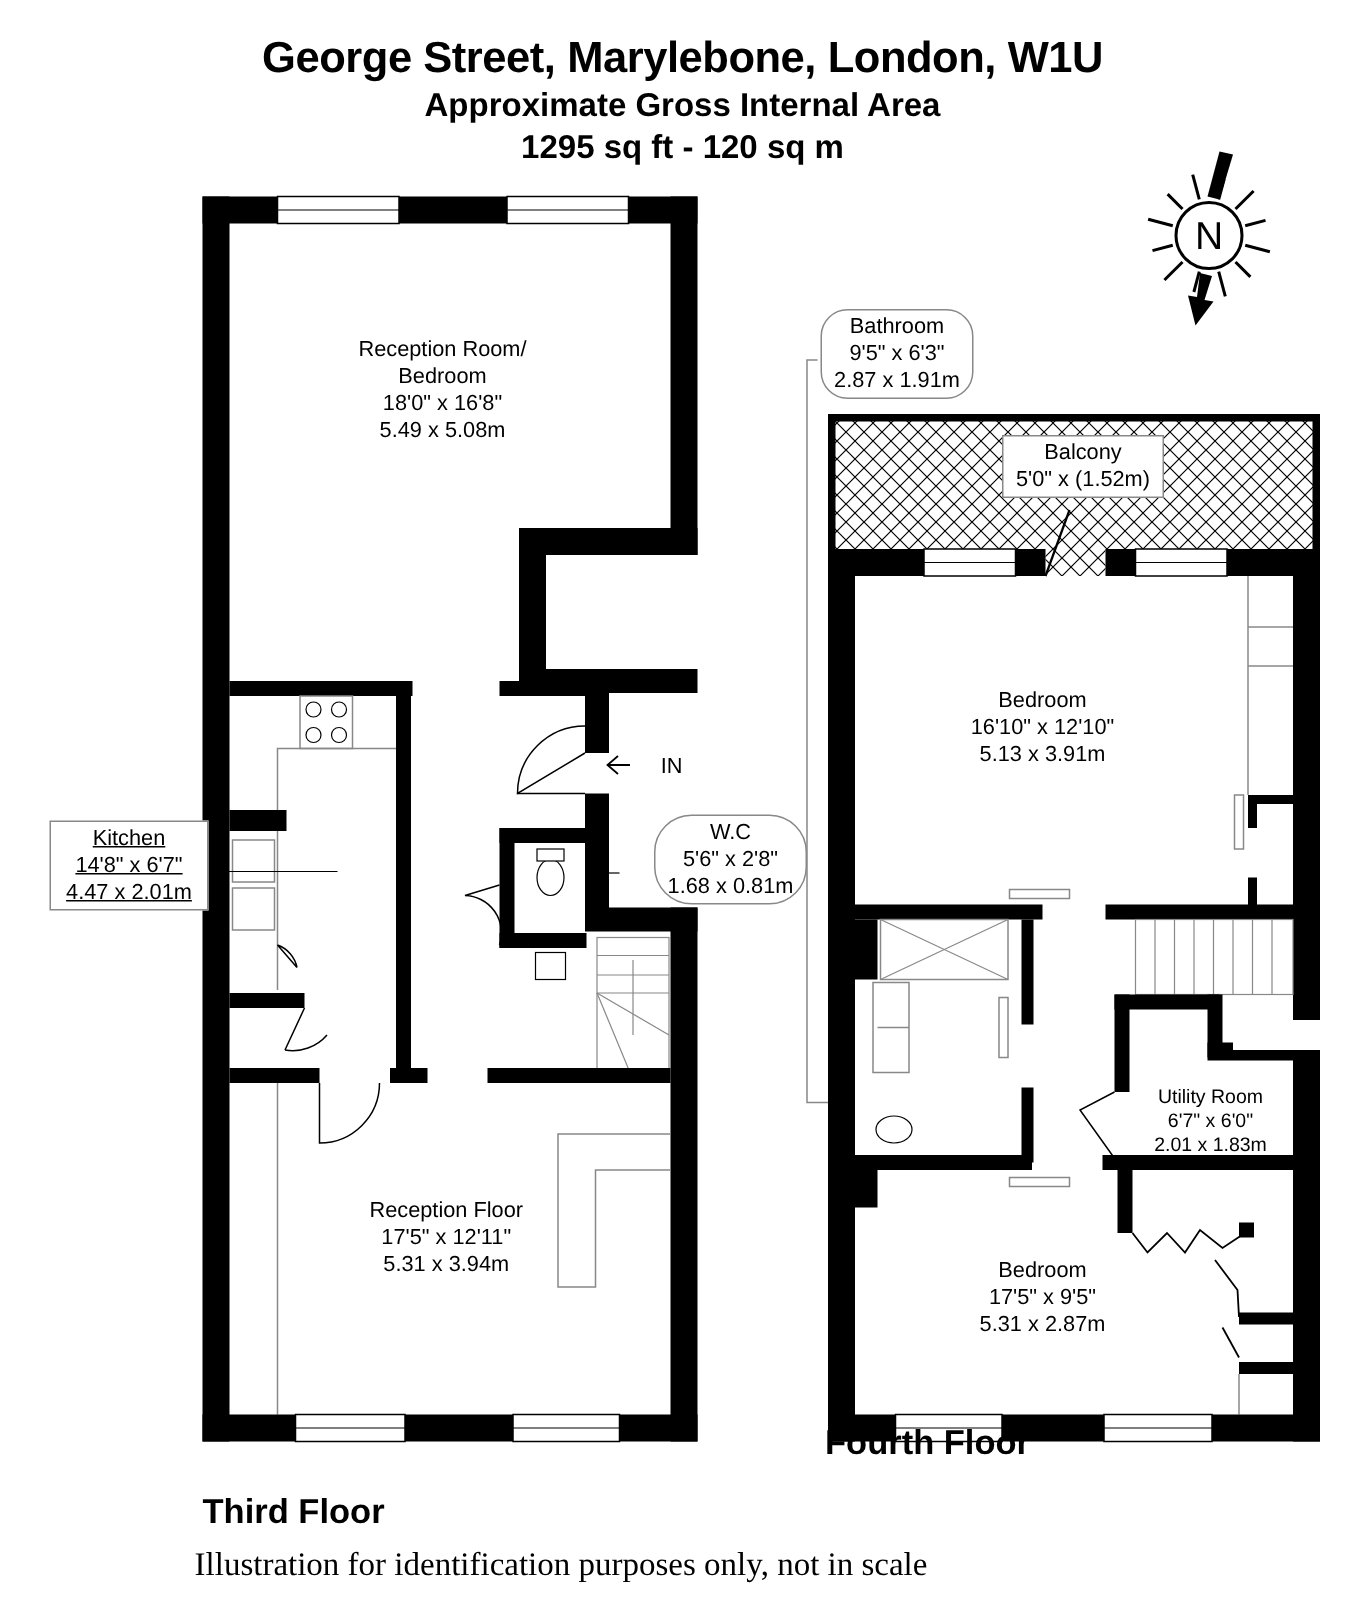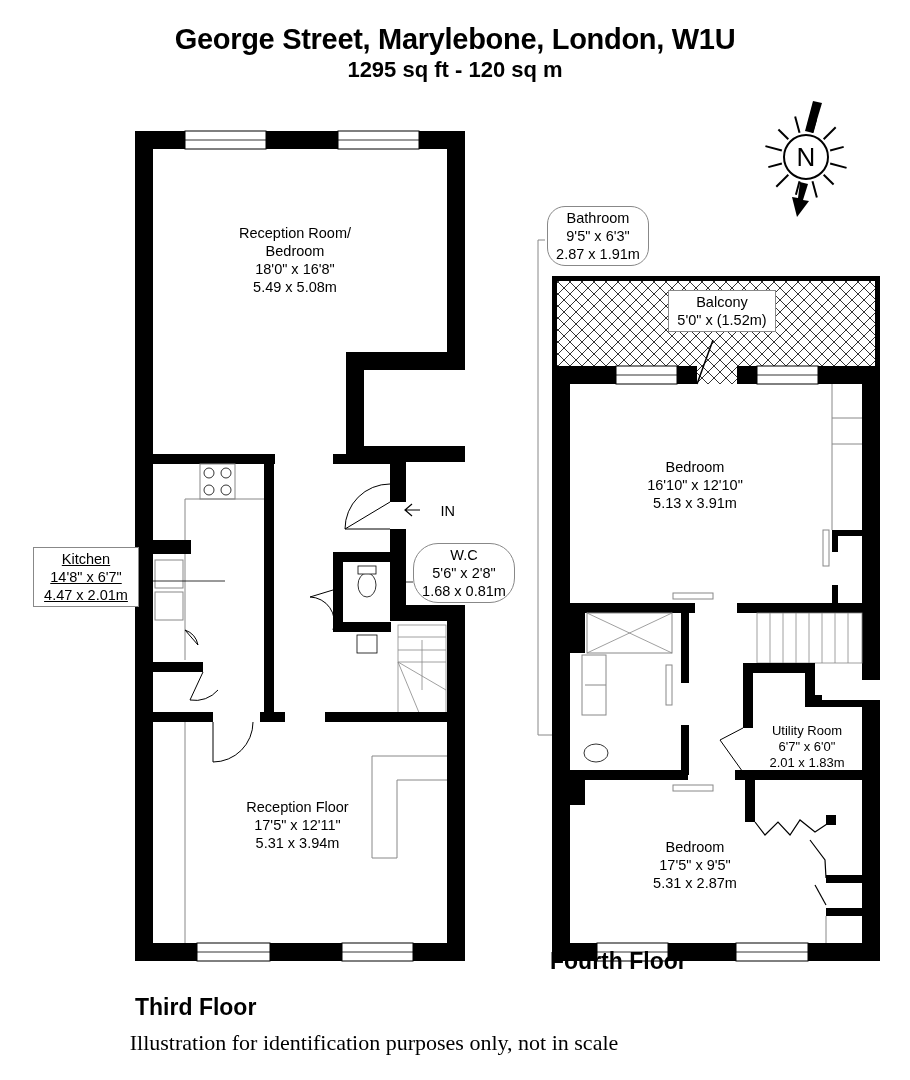--- a/index.html
+++ b/index.html
@@ -12,20 +12,21 @@
     .floor-label { position: absolute; font-size: 23px; font-weight: bold; }
     .footer { position: absolute; left: 0; top: 1030px; width: 748px; text-align: center; font-size: 22px; font-family: Liberation Serif, serif; }
     .room-label { position: absolute; text-align: center; font-size: 14.5px; line-height: 18px; }
     .boxed { background: #fff; border: 1px solid #888; padding: 2px 4px; }
   </style>
 </head>
 <body>
 
 <div class="header">
   <div class="title">George Street, Marylebone, London, W1U</div>
+  <div class="subtitle">Approximate Gross Internal Area</div>
   <div class="area">1295 sq ft - 120 sq m</div>
 </div>
 
 <svg class="plan" width="910" height="1080" viewBox="0 0 910 1080">
   <defs>
     <pattern id="hatch" width="12" height="12" patternUnits="userSpaceOnUse">
       <path d="M0,0 L12,12 M12,0 L0,12" stroke="#000" stroke-width="0.8"></path>
     </pattern>
   </defs>
 
@@ -229,21 +230,21 @@
   <div>18'0" x 16'8"</div>
   <div>5.49 x 5.08m</div>
 </div>
 
 <div class="room-label boxed" style="left:33px; top:547px; width:96px;text-decoration:underline;">
   <div>Kitchen</div>
   <div>14'8" x 6'7"</div>
   <div>4.47 x 2.01m</div>
 </div>
 
-<div class="room-label boxed" style="left:413px; top:543px; width:92px;border-radius:25px;">
+<div class="room-label boxed" style="left:436px; top:543px; width:92px;border-radius:25px;">
   <div>W.C</div>
   <div>5'6" x 2'8"</div>
   <div>1.68 x 0.81m</div>
 </div>
 
 <div class="room-label" style="left:425px; top:502px; width:30px; text-align:right;">IN</div>
 
 <div class="room-label" style="left:225px; top:798px; width:145px;">
   <div>Reception Floor</div>
   <div>17'5" x 12'11"</div>

